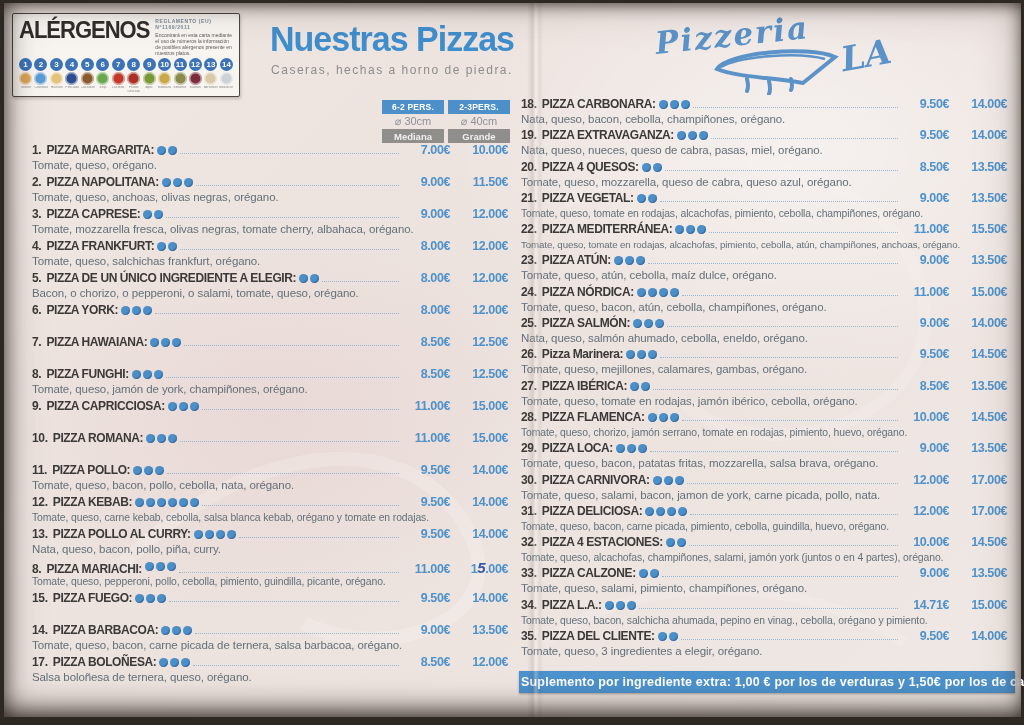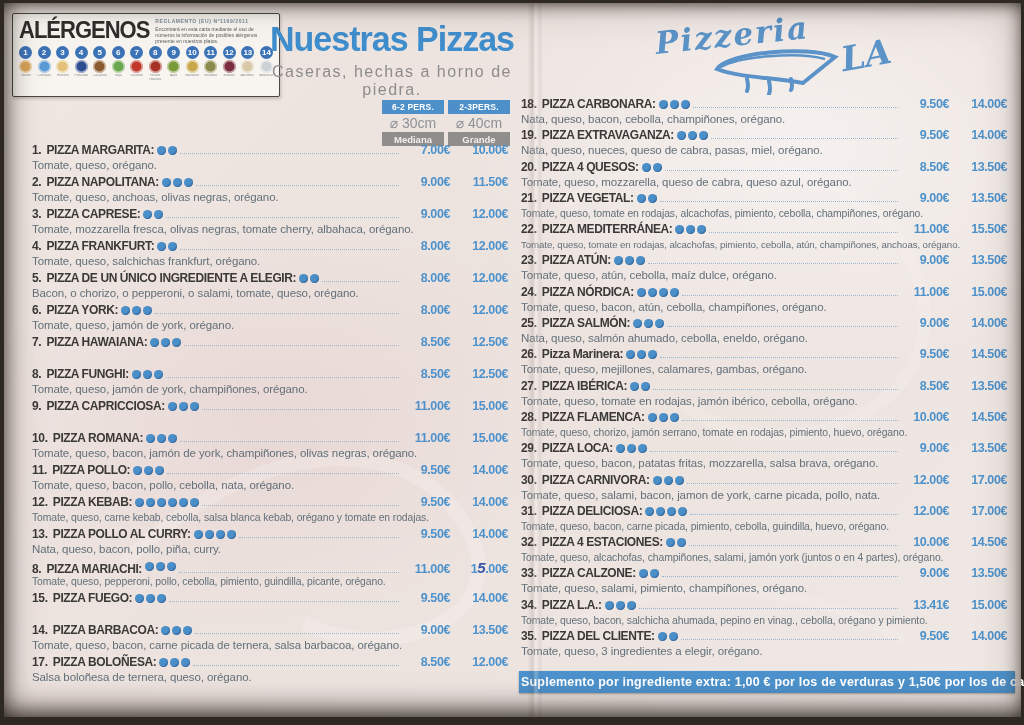--- a/index.html
+++ b/index.html
@@ -19,49 +19,49 @@
                inset -14px 0 18px -14px rgba(25,18,12,.5);}
   .fold{position:absolute;top:0;bottom:0;left:523px;width:16px;pointer-events:none;
     background:linear-gradient(90deg,rgba(90,70,60,0) 0%,rgba(90,70,60,.14) 35%,rgba(255,255,255,.25) 55%,rgba(90,70,60,.08) 80%,rgba(90,70,60,0) 100%);}
   .watermark{position:absolute;pointer-events:none;opacity:.55;}
 
   .page{position:absolute;top:0;bottom:0;width:512px;}
   .page.left{left:0;}
   .page.right{right:0;}
 
   
-  .allergen-box{position:absolute;left:8px;top:10px;width:268px;height:84px;
+  .allergen-box{position:absolute;left:8px;top:10px;width:228px;height:84px;
     background:#f8f5f1;border:1.5px solid #4a4744;border-radius:2px;
     box-shadow:1px 2px 3px rgba(80,60,50,.25);padding:4px 6px;box-sizing:border-box;}
   .ab-top{display:flex;}
   .ab-title{font-size:22px;font-weight:bold;letter-spacing:-1px;color:#2f2d2b;line-height:22px;
     transform:scaleY(1.12);transform-origin:top left;}
   .ab-text{margin-left:6px;width:112px;}
   .ab-reg{font-size:5px;letter-spacing:.6px;color:#7b8a97;font-weight:bold;line-height:6px;}
   .ab-note{font-size:5px;color:#5c5c5c;line-height:6px;margin-top:2px;}
   .ab-nums,.ab-icons{display:flex;justify-content:space-between;margin-top:2px;}
   .ab-num{width:13px;height:13px;border-radius:50%;background:#3c72b6;color:#fff;
     font-size:8px;font-weight:bold;display:flex;align-items:center;justify-content:center;}
   .ab-icon{width:13px;height:13px;border-radius:50%;box-shadow:inset 0 0 0 1.5px rgba(255,255,255,.55);margin-top:-1px;}
   .ab-labels{display:flex;justify-content:space-between;margin-top:1px;}
   .ab-label{width:14px;font-size:3.5px;color:#8a8a8a;text-align:center;line-height:3.5px;overflow:hidden;height:8px;}
 
   
   .title{position:absolute;left:258px;top:18px;width:260px;text-align:center;
     font-size:34px;font-weight:bold;color:#3f8ecd;letter-spacing:-1px;line-height:34px;
     transform:scaleY(1.05);}
   .subtitle{position:absolute;left:252px;top:60px;width:272px;text-align:center;
-    font-size:16px;color:#8d8d8d;letter-spacing:1.5px;}
+    font-size:12px;color:#8d8d8d;letter-spacing:1.5px;}
 
   
   .size-cols{position:absolute;left:378px;top:97px;width:128px;}
   .sc-row{display:flex;gap:4px;}
   .sc-cell{flex:1;text-align:center;}
   .sc-pers{background:#4d8fc9;color:#fff;font-size:8.5px;font-weight:bold;padding:2px 0;letter-spacing:.2px;}
-  .sc-size{color:#8d9299;font-size:14px;padding:1px 0;}
+  .sc-size{color:#8d9299;font-size:11px;padding:1px 0;}
   .sc-name{background:#8f8e8c;color:#f2f0ee;font-size:9.5px;font-weight:bold;padding:1.5px 0;}
 
   
   .logo{position:absolute;left:146px;top:6px;width:240px;height:90px;color:#5b93c8;}
   .logo-script{position:absolute;left:0;top:8px;font-family:"DejaVu Serif",serif;font-style:italic;
     font-size:31px;letter-spacing:2px;transform:rotate(-6deg);font-weight:bold;}
   .logo-suffix{position:absolute;left:186px;top:26px;font-family:"DejaVu Serif",serif;font-style:italic;
     font-size:34px;font-weight:bold;transform:rotate(-10deg);}
   .logo-slice{position:absolute;left:52px;top:34px;}
 
@@ -258,21 +258,20 @@
             <span class="iname">PIZZA YORK:</span>
             <span class="idots">
               <span class="dot"></span>
               <span class="dot"></span>
               <span class="dot"></span>
             </span>
             <span class="leader"></span>
             <span class="p p1">8.00€</span>
             <span class="p p2">12.00€</span>
           </div>
-          <div class="idesc">Tomate, queso, jamón de york, orégano.</div>
         </div>
         <div class="item">
           <div class="item-line">
             <span class="inum">7.</span>
             <span class="iname">PIZZA HAWAIANA:</span>
             <span class="idots">
               <span class="dot"></span>
               <span class="dot"></span>
               <span class="dot"></span>
             </span>
@@ -316,21 +315,20 @@
             <span class="iname">PIZZA ROMANA:</span>
             <span class="idots">
               <span class="dot"></span>
               <span class="dot"></span>
               <span class="dot"></span>
             </span>
             <span class="leader"></span>
             <span class="p p1">11.00€</span>
             <span class="p p2">15.00€</span>
           </div>
-          <div class="idesc">Tomate, queso, bacon, jamón de york, champiñones, olivas negras,  orégano.</div>
         </div>
         <div class="item">
           <div class="item-line">
             <span class="inum">11.</span>
             <span class="iname">PIZZA POLLO:</span>
             <span class="idots">
               <span class="dot"></span>
               <span class="dot"></span>
               <span class="dot"></span>
             </span>
@@ -689,21 +687,21 @@
         <div class="item">
           <div class="item-line">
             <span class="inum">34.</span>
             <span class="iname">PIZZA L.A.:</span>
             <span class="idots">
               <span class="dot"></span>
               <span class="dot"></span>
               <span class="dot"></span>
             </span>
             <span class="leader"></span>
-            <span class="p p1">13.41€</span>
+            <span class="p p1">14.71€</span>
             <span class="p p2">15.00€</span>
           </div>
           <div class="idesc small">Tomate, queso, bacon, salchicha ahumada, pepino en vinag., cebolla, orégano y pimiento.</div>
         </div>
         <div class="item">
           <div class="item-line">
             <span class="inum">35.</span>
             <span class="iname">PIZZA DEL CLIENTE:</span>
             <span class="idots">
               <span class="dot"></span>

